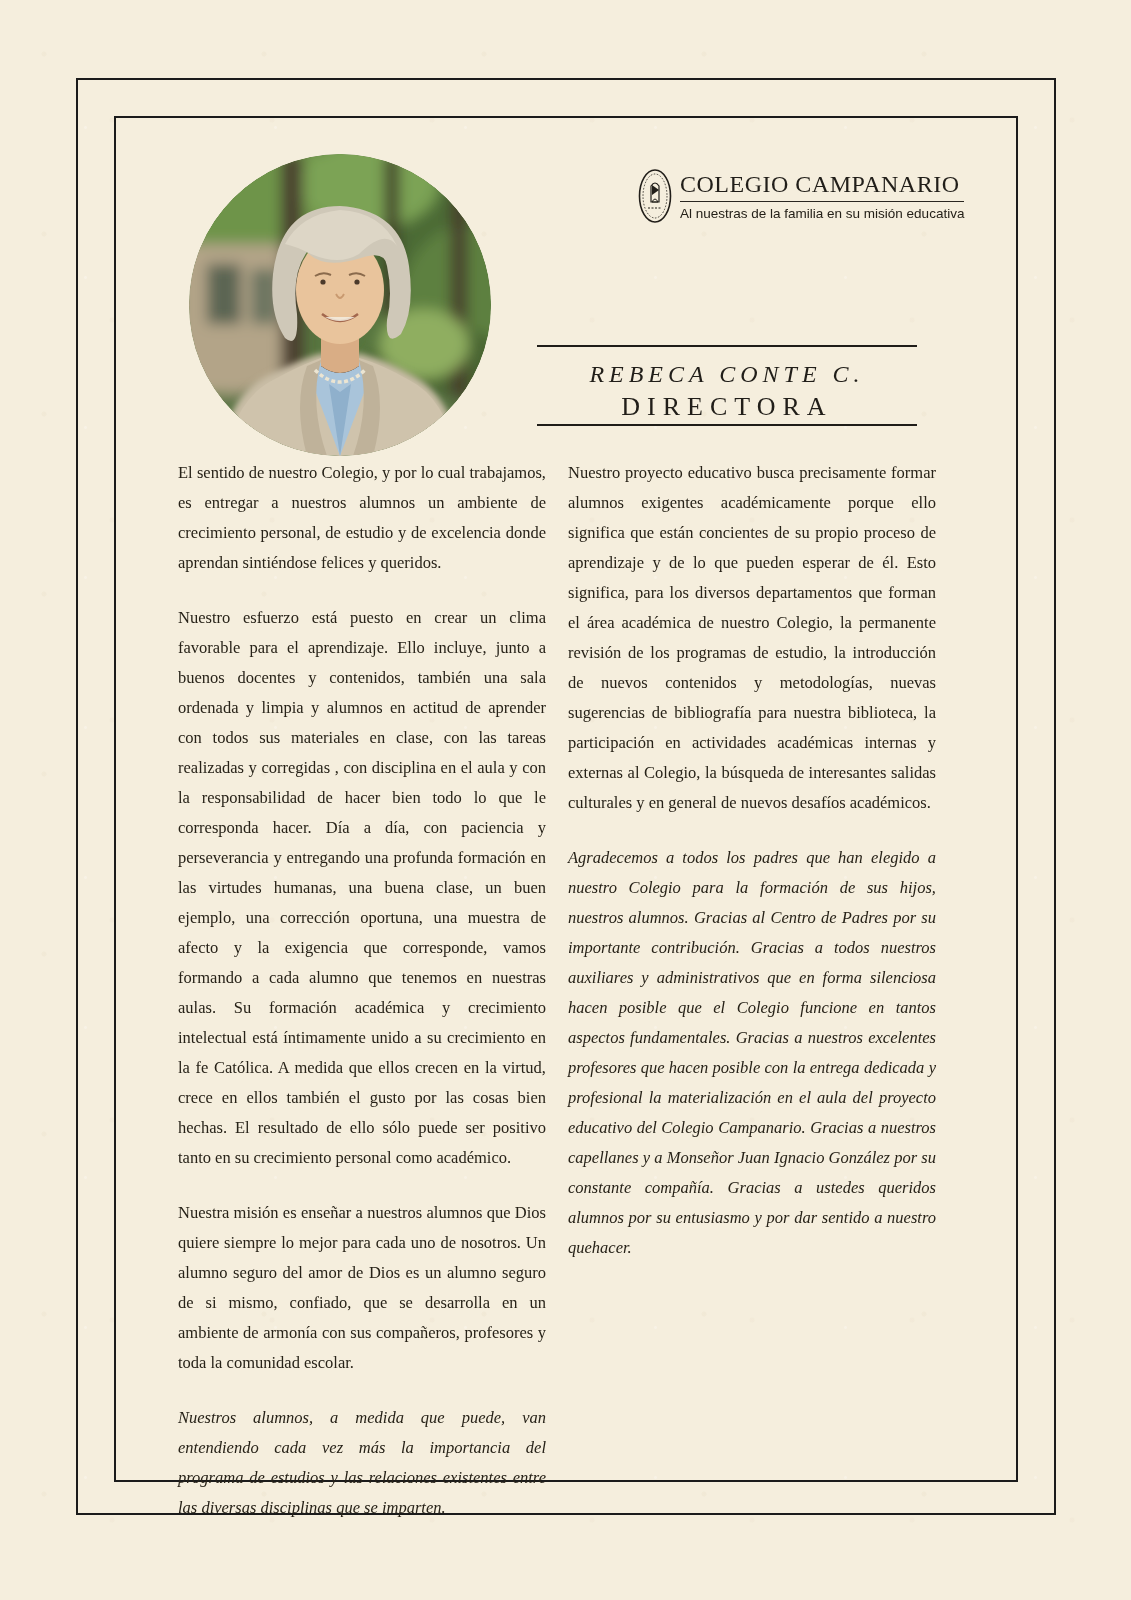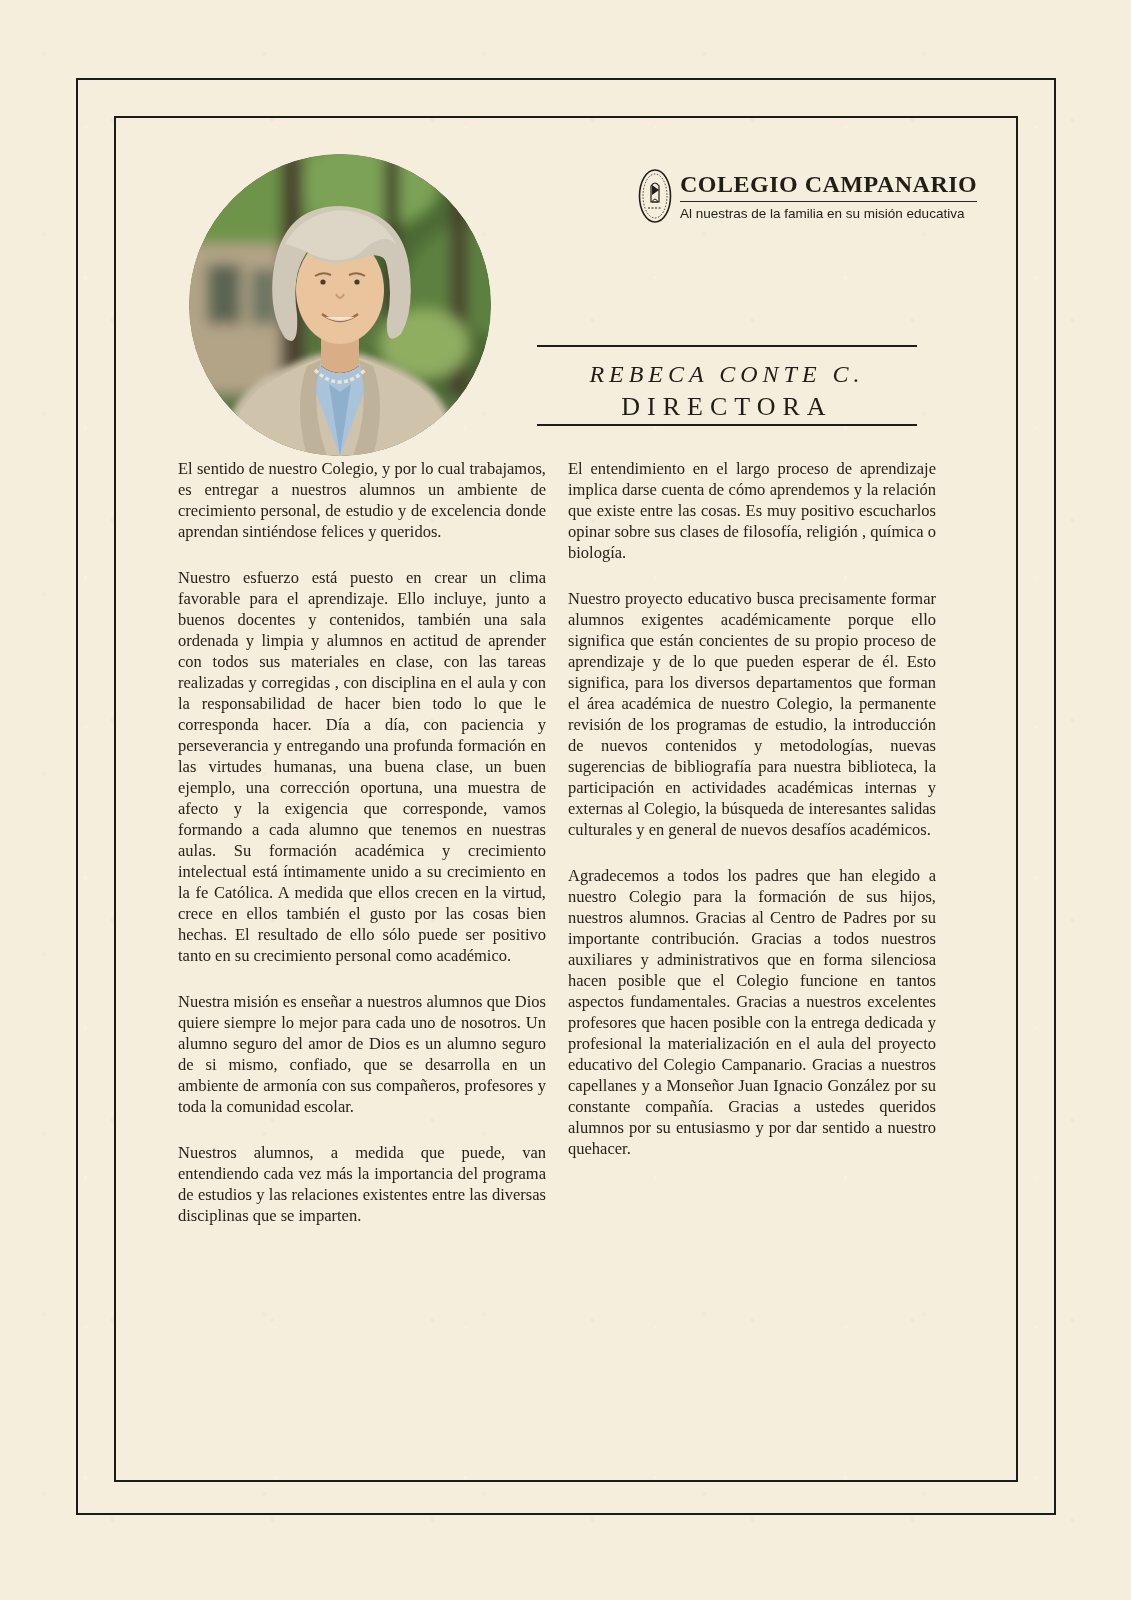--- a/index.html
+++ b/index.html
@@ -46,21 +46,21 @@
     position: absolute;
     left: 638px; top: 168px;
     display: flex;
     align-items: center;
     gap: 8px;
   }
   .logo-seal { width: 34px; height: 56px; flex: 0 0 auto; }
   .logo-text { display: flex; flex-direction: column; }
   .logo-title {
     font-family: "Liberation Serif", serif;
-    font-weight: bold;
+    font-weight: normal;
     font-size: 24px;
     letter-spacing: 0.5px;
     color: #211e19;
     white-space: nowrap;
     line-height: 1.1;
   }
   .logo-rule {
     border: none;
     border-top: 1.5px solid #2a2620;
     margin: 3px 0 4px 0;
@@ -100,27 +100,27 @@
   .letter {
     position: absolute;
     left: 178px; top: 458px;
     width: 758px;
     display: flex;
     gap: 22px;
   }
   .col { width: 368px; }
   .col p {
     font-size: 16.5px;
-    line-height: 21px;
+    line-height: 30px;
     text-align: justify;
     text-justify: inter-word;
     color: #272218;
     margin-bottom: 25px;
   }
-  .col p:last-child { margin-bottom: 0; }
+  .col p:last-child { margin-bottom: 0; font-style: italic; }
 </style>
 </head>
 <body>
 
 <div class="paper-texture"></div>
 
 <div class="outer-frame"></div>
 <div class="inner-frame"></div>
 
 <div class="portrait-wrap">
@@ -213,17 +213,16 @@
 </div>
 
 <div class="letter">
   <div class="col">
     <p>El sentido de nuestro Colegio, y por lo cual trabajamos, es entregar a nuestros alumnos un ambiente de crecimiento personal, de estudio y de excelencia donde aprendan sintiéndose felices y queridos.</p>
     <p>Nuestro esfuerzo está puesto en crear un clima favorable para el aprendizaje. Ello incluye, junto a buenos docentes y contenidos, también una sala ordenada y limpia y alumnos en actitud de aprender con todos sus materiales en clase, con las tareas realizadas y corregidas , con disciplina en el aula y con la responsabilidad de hacer bien todo lo que le corresponda hacer. Día a día, con paciencia y perseverancia y entregando una profunda formación en las virtudes humanas, una buena clase, un buen ejemplo, una corrección oportuna, una muestra de afecto y la exigencia que corresponde, vamos formando a cada alumno que tenemos en nuestras aulas. Su formación académica y crecimiento intelectual está íntimamente unido a su crecimiento en la fe Católica. A medida que ellos crecen en la virtud, crece en ellos también el gusto por las cosas bien hechas. El resultado de ello sólo puede ser positivo tanto en su crecimiento personal como académico.</p>
     <p>Nuestra misión es enseñar a nuestros alumnos que Dios quiere siempre lo mejor para cada uno de nosotros. Un alumno seguro del amor de Dios es un alumno seguro de si mismo, confiado, que se desarrolla en un ambiente de armonía con sus compañeros, profesores y toda la comunidad escolar.</p>
     <p>Nuestros alumnos, a medida que puede, van entendiendo cada vez más la importancia del programa de estudios y las relaciones existentes entre las diversas disciplinas que se imparten.</p>
   </div>
   <div class="col">
-    <p>El entendimiento en el largo proceso de aprendizaje implica darse cuenta de cómo aprendemos y la relación que existe entre las cosas. Es muy positivo escucharlos opinar sobre sus clases de filosofía, religión , química o biología.</p>
     <p>Nuestro proyecto educativo busca precisamente formar alumnos exigentes académicamente porque ello significa que están concientes de su propio proceso de aprendizaje y de lo que pueden esperar de él. Esto significa, para los diversos departamentos que forman el área académica de nuestro Colegio, la permanente revisión de los programas de estudio, la introducción de nuevos contenidos y metodologías, nuevas sugerencias de bibliografía para nuestra biblioteca, la participación en actividades académicas internas y externas al Colegio, la búsqueda de interesantes salidas culturales y en general de nuevos desafíos académicos.</p>
     <p>Agradecemos a todos los padres que han elegido a nuestro Colegio para la formación de sus hijos, nuestros alumnos. Gracias al Centro de Padres por su importante contribución. Gracias a todos nuestros auxiliares y administrativos que en forma silenciosa hacen posible que el Colegio funcione en tantos aspectos fundamentales. Gracias a nuestros excelentes profesores que hacen posible con la entrega dedicada y profesional la materialización en el aula del proyecto educativo del Colegio Campanario. Gracias a nuestros capellanes y a Monseñor Juan Ignacio González por su constante compañía. Gracias a ustedes queridos alumnos por su entusiasmo y por dar sentido a nuestro quehacer.</p>
   </div>
 </div>
 
 </body></html>

